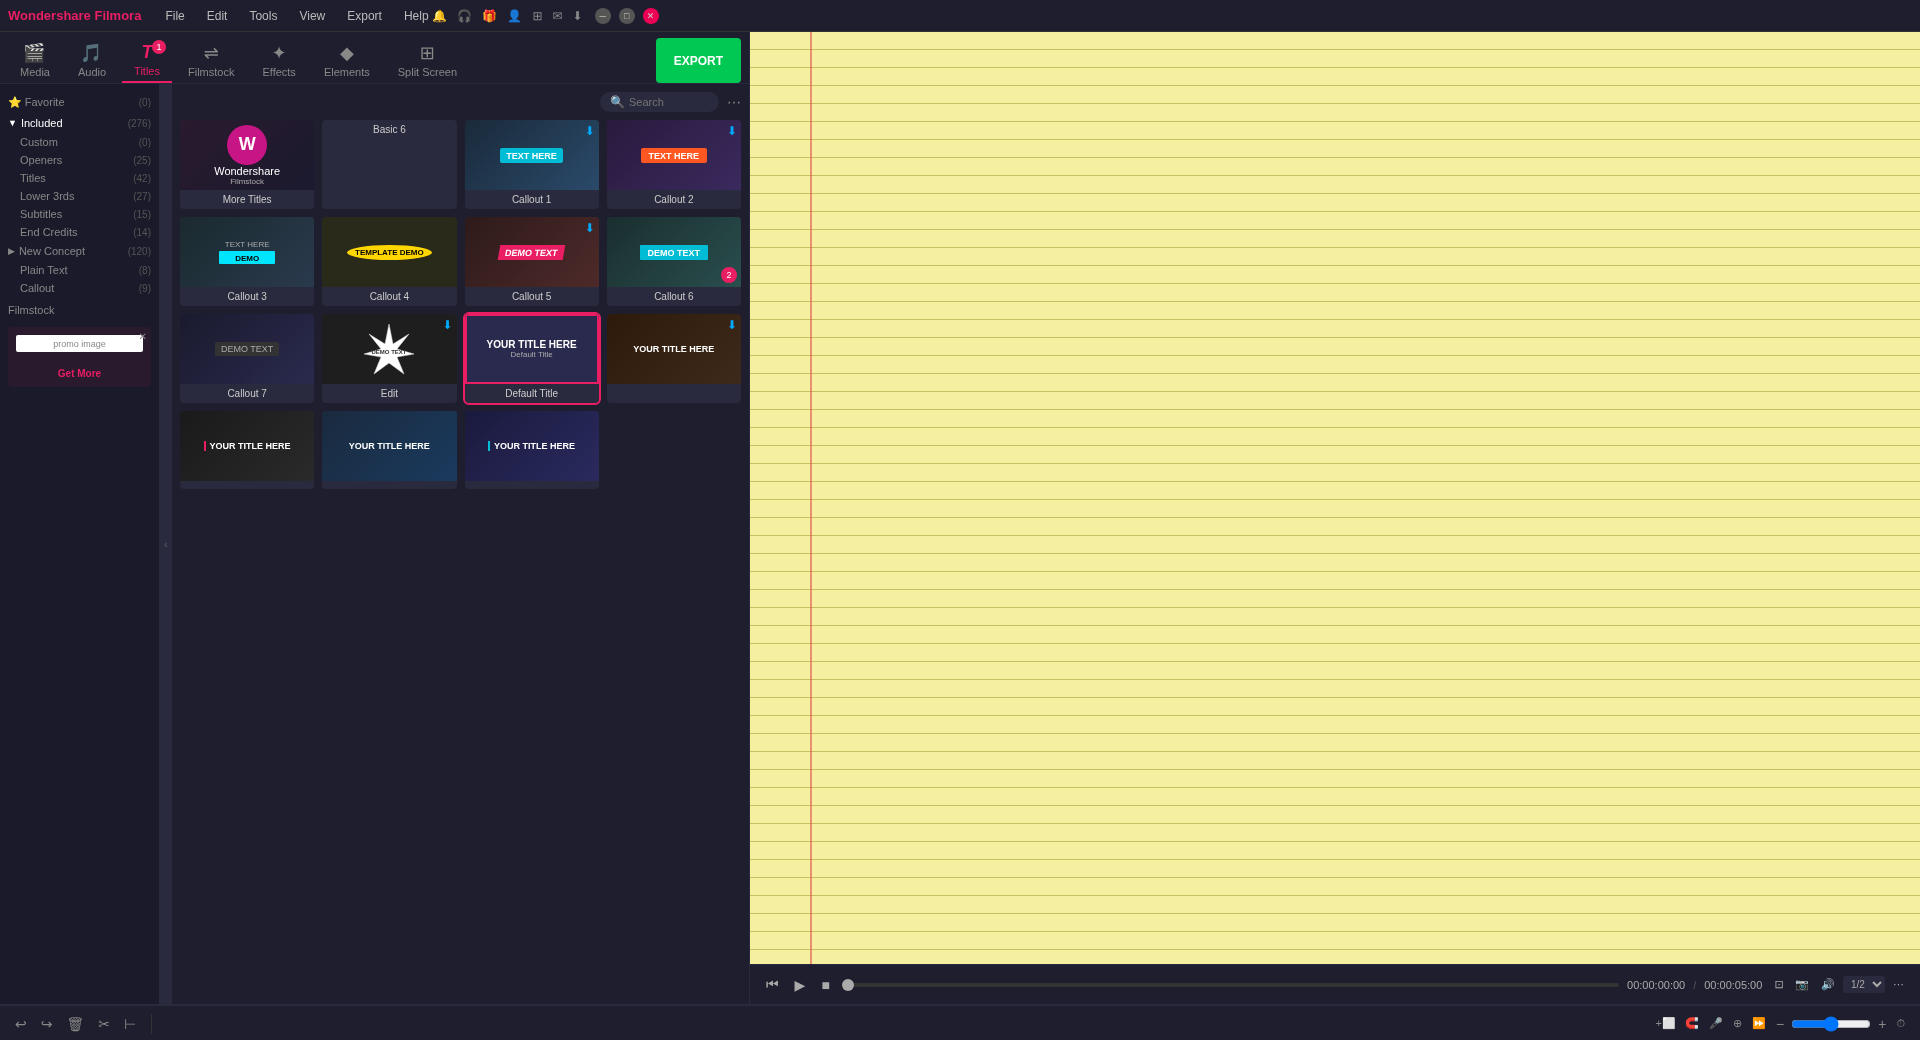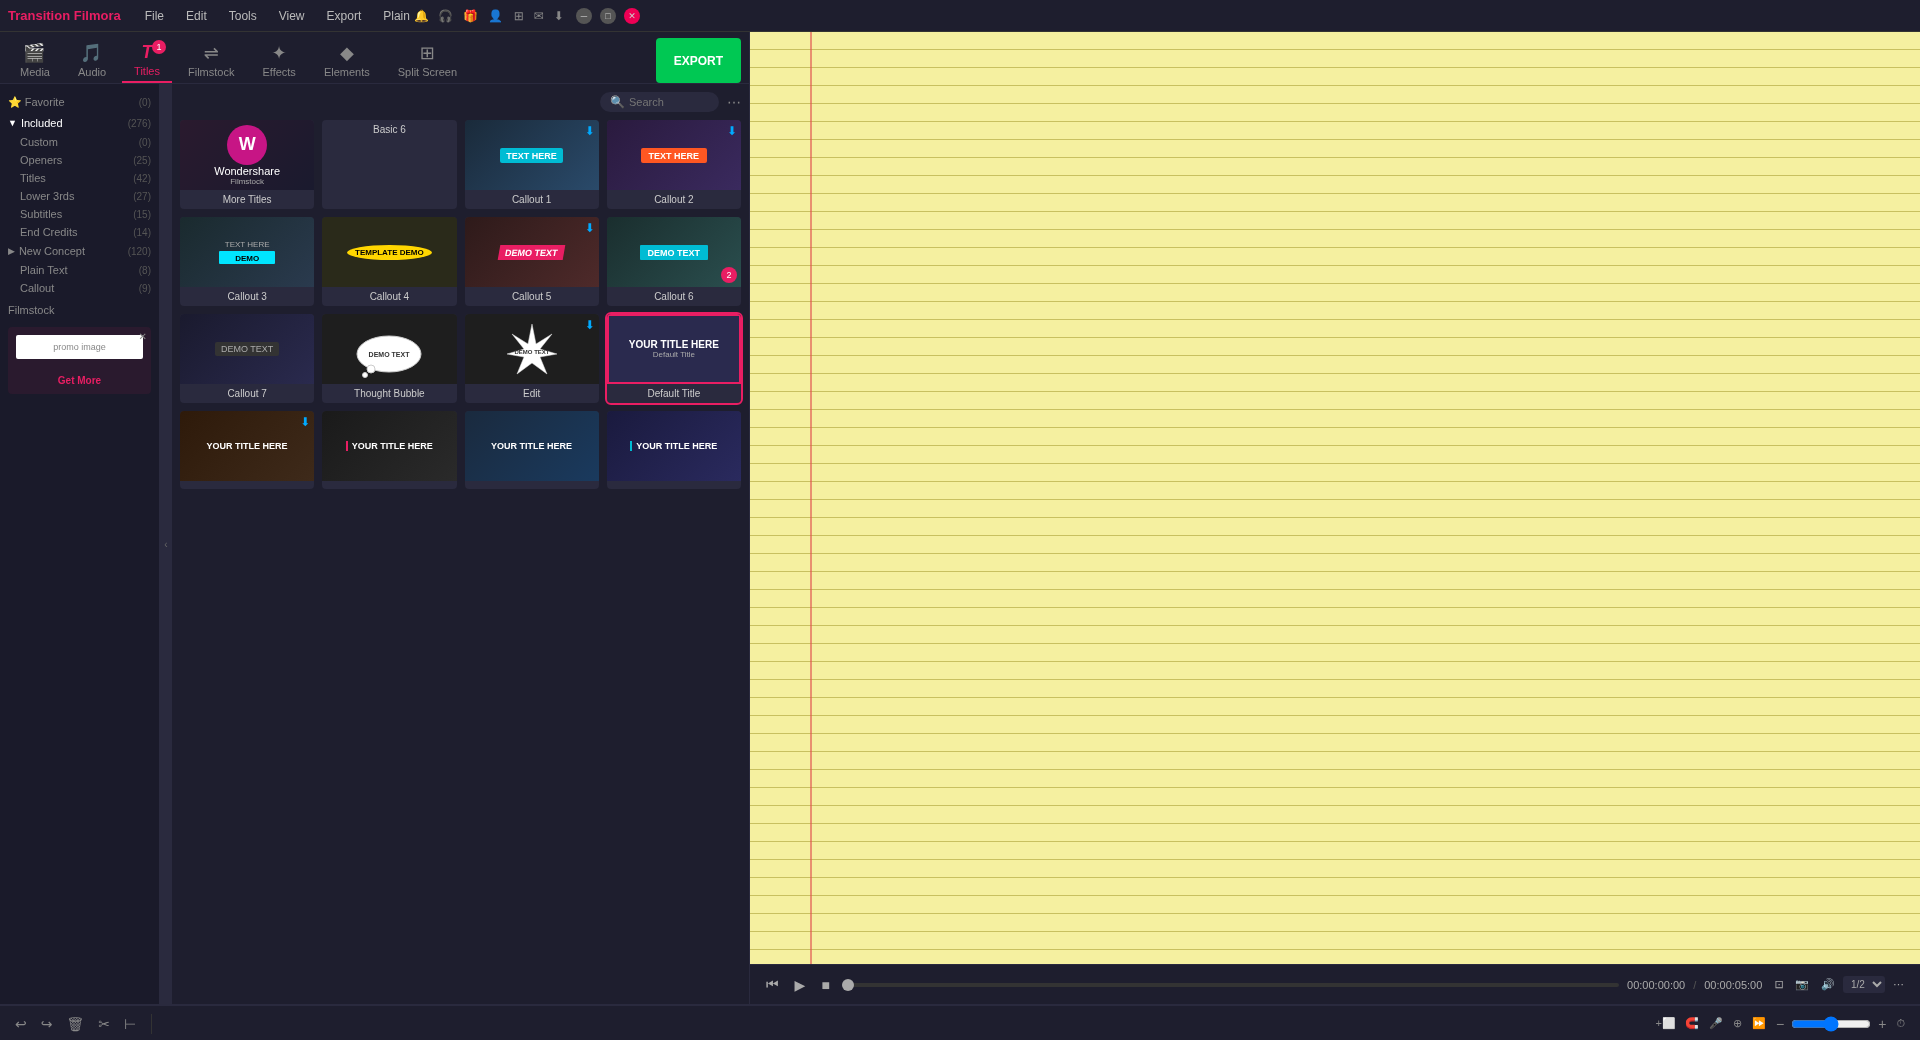--- a/index.html
+++ b/index.html
@@ -321,28 +321,28 @@
     ::-webkit-scrollbar { width: 6px; height: 6px; }
     ::-webkit-scrollbar-track { background: #1a1a2a; }
     ::-webkit-scrollbar-thumb { background: #444; border-radius: 3px; }
     .thumb-ws-logo { font-size: 11px; color: #fff; }
     .thumb-ws-sub { font-size: 8px; color: #aaa; }
   </style>
 </head>
 <body>
 
 <div id="titlebar">
-  <span class="app-logo">Transition Filmora</span>
+  <span class="app-logo">Wondershare Filmora</span>
   <div class="menu-items">
     <span>File</span>
     <span>Edit</span>
     <span>Tools</span>
     <span>View</span>
     <span>Export</span>
-    <span>Plain</span>
+    <span>Help</span>
   </div>
   <div style="display:flex;align-items:center;gap:10px;margin-right:12px;">
     <span style="color:#888;cursor:pointer;">🔔</span>
     <span style="color:#888;cursor:pointer;">🎧</span>
     <span style="color:#888;cursor:pointer;">🎁</span>
     <span style="color:#888;cursor:pointer;">👤</span>
     <span style="color:#888;cursor:pointer;">⊞</span>
     <span style="color:#888;cursor:pointer;">✉</span>
     <span style="color:#888;cursor:pointer;">⬇</span>
   </div>
@@ -440,21 +440,21 @@
             <span>Callout</span>
             <span class="count">(9)</span>
           </div>
         </div>
         <div class="cat-item" style="padding-left:8px;">
           <span>Filmstock</span>
         </div>
 
         <div class="get-more-card">
           <span class="close-btn">✕</span>
-          <div style="background:#fff;height:24px;border-radius:2px;display:flex;align-items:center;justify-content:center;">
+          <div style="background:#fff;height:17px;border-radius:2px;display:flex;align-items:center;justify-content:center;">
             <span style="font-size:9px;color:#888;">promo image</span>
           </div>
           <div class="get-more-label">Get More</div>
         </div>
       </div>
 
       <div class="scroll-arrow">‹</div>
 
       <div id="titles-grid">
         <div class="grid-toolbar">
@@ -543,32 +543,20 @@
             <div class="card-label">Callout 6</div>
           </div>
 
           <div class="title-card">
             <div class="thumb thumb-callout7" style="background:linear-gradient(135deg,#1a1a2e,#2a2a4e);">
               <span style="color:#aaa;font-size:9px;background:#333;padding:2px 6px;border-radius:2px;">DEMO TEXT</span>
             </div>
             <div class="card-label">Callout 7</div>
           </div>
 
-          <div class="title-card">
-            <div class="thumb thumb-thought" style="background:#1e1e1e;position:relative;">
-
-              <svg width="80" height="60" viewBox="0 0 80 60">
-                <ellipse cx="40" cy="35" rx="32" ry="18" fill="white" stroke="#ccc" stroke-width="1"></ellipse>
-                <circle cx="22" cy="50" r="4" fill="white" stroke="#ccc" stroke-width="1"></circle>
-                <circle cx="16" cy="56" r="2.5" fill="white" stroke="#ccc" stroke-width="1"></circle>
-                <text x="40" y="38" text-anchor="middle" font-size="7" fill="#333" font-weight="bold">DEMO TEXT</text>
-              </svg>
-            </div>
-            <div class="card-label">Thought Bubble</div>
-          </div>
 
           <div class="title-card">
             <div class="thumb thumb-burst" style="background:#1e1e1e;position:relative;">
               <svg width="80" height="60" viewBox="0 0 80 60">
 
                 <polygon points="40,5 44,25 60,15 48,30 65,35 48,38 55,55 40,44 25,55 32,38 15,35 32,30 20,15 36,25" fill="white" stroke="#ddd" stroke-width="0.5"></polygon>
                 <text x="40" y="35" text-anchor="middle" font-size="6" fill="#333" font-weight="bold">DEMO TEXT</text>
               </svg>
               <div class="download-badge">⬇</div>
             </div>

